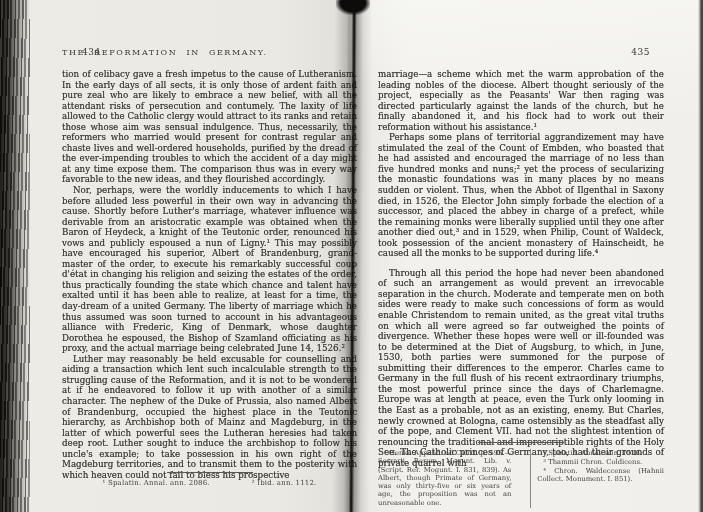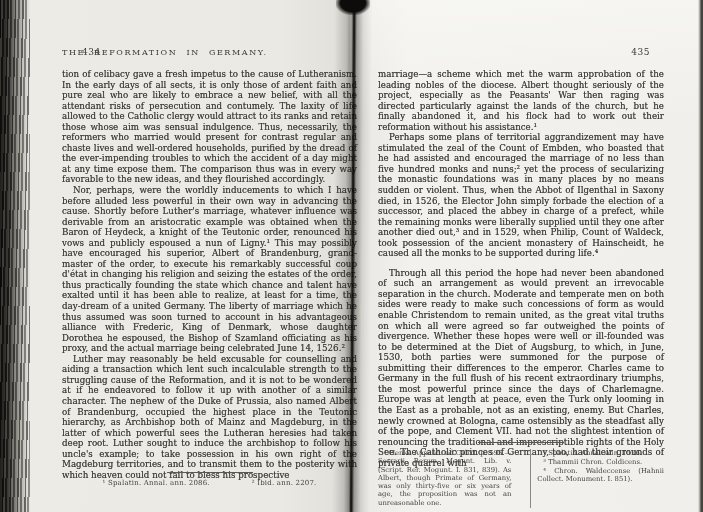--- a/index.html
+++ b/index.html
@@ -134,21 +134,21 @@
       <div class="bodytext">
         <p class="noindent">tion of celibacy gave a fresh impetus to the cause of Lutheranism. In the early days of all sects, it is only those of ardent faith and pure zeal who are likely to embrace a new belief, with all the attendant risks of persecution and contumely. The laxity of life allowed to the Catholic clergy would attract to its ranks and retain those whose aim was sensual indulgence. Thus, necessarily, the reformers who married would present for contrast regular and chaste lives and well-ordered households, purified by the dread of the ever-impending troubles to which the accident of a day might at any time expose them. The comparison thus was in every way favorable to the new ideas, and they flourished accordingly.</p>
         <p>Nor, perhaps, were the worldly inducements to which I have before alluded less powerful in their own way in advancing the cause. Shortly before Luther's marriage, whatever influence was derivable from an aristocratic example was obtained when the Baron of Heydeck, a knight of the Teutonic order, renounced his vows and publicly espoused a nun of Ligny.¹ This may possibly have encouraged his superior, Albert of Brandenburg, grand-master of the order, to execute his remarkably successful coup d'état in changing his religion and seizing the estates of the order, thus practically founding the state which chance and talent have exalted until it has been able to realize, at least for a time, the day-dream of a united Germany. The liberty of marriage which he thus assumed was soon turned to account in his advantageous alliance with Frederic, King of Denmark, whose daughter Dorothea he espoused, the Bishop of Szamland officiating as his proxy, and the actual marriage being celebrated June 14, 1526.²</p>
         <p>Luther may reasonably be held excusable for counselling and aiding a transaction which lent such incalculable strength to the struggling cause of the Reformation, and it is not to be wondered at if he endeavored to follow it up with another of a similar character. The nephew of the Duke of Prussia, also named Albert of Brandenburg, occupied the highest place in the Teutonic hierarchy, as Archbishop both of Mainz and Magdeburg, in the latter of which powerful sees the Lutheran heresies had taken deep root. Luther sought to induce the archbishop to follow his uncle's example; to take possession in his own right of the Magdeburg territories, and to transmit them to the posterity with which heaven could not fail to bless his prospective</p>
       </div>
     </div>
     <div class="fn-block">
       <div class="fn-divider"></div>
       <div class="fn-row">
         <span>¹ Spalatin. Annal. ann. 2086.</span>
-        <span>² Ibid. ann. 2207.</span>
+        <span>² Ibid. ann. 1112.</span>
       </div>
     </div>
   </div>
 
   <div class="page right">
     <div class="textcol">
       <div class="pghead">
         <span class="pagenum pn-right">435</span>
       </div>
       <div class="bodytext">

